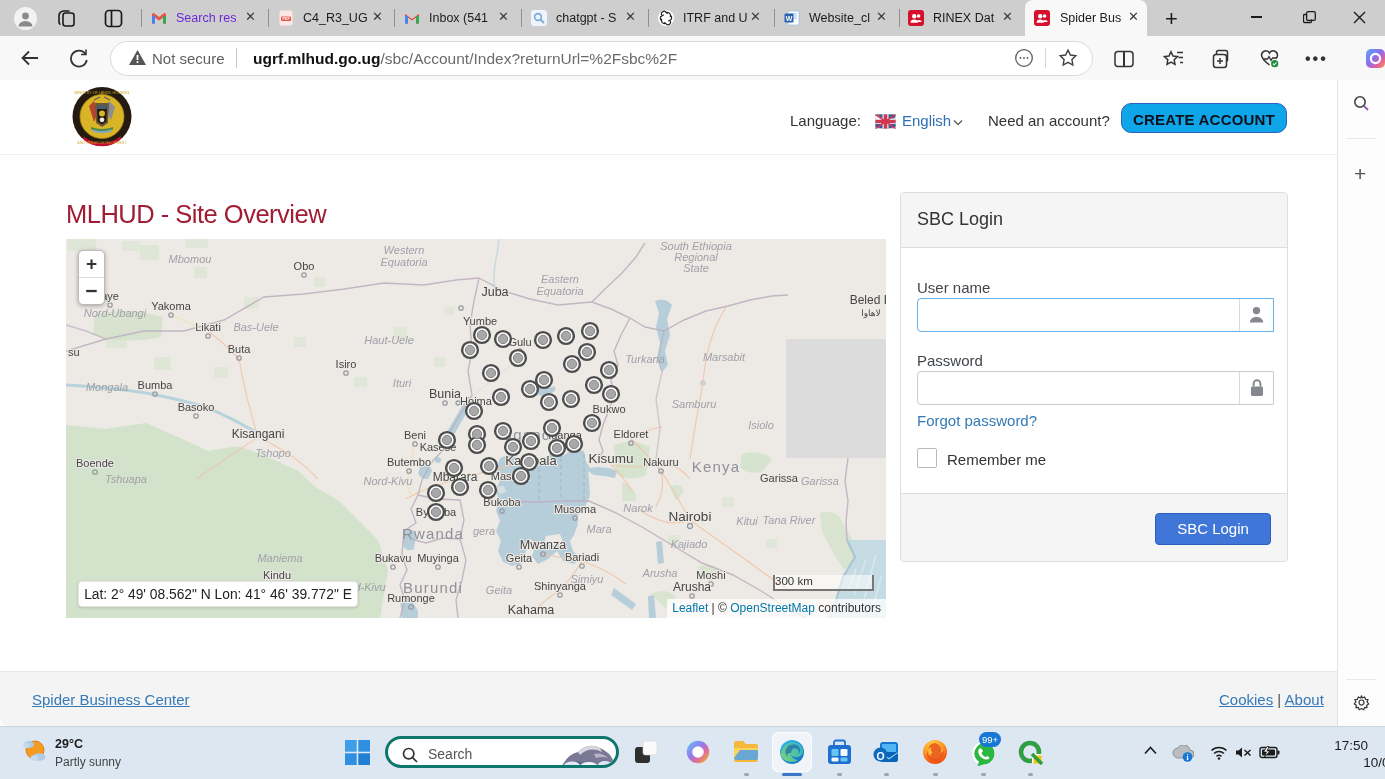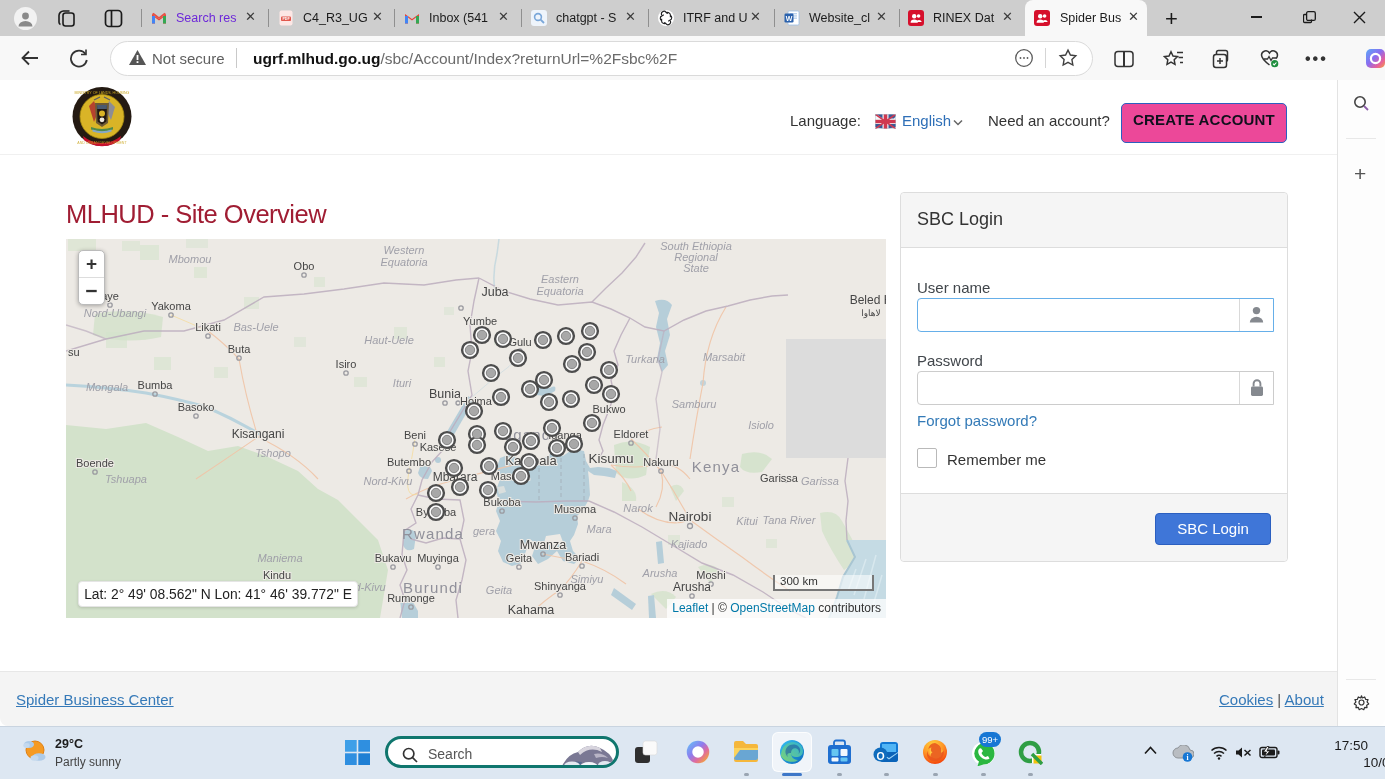--- a/index.html
+++ b/index.html
@@ -277,21 +277,21 @@
   <path d="M0 0 L21 15 M21 0 L0 15" stroke="#cf3850" stroke-width="1.6"></path>
   <path d="M10.5 0 V15" stroke="#cf3850" stroke-width="3.6"></path>
   <path d="M0 7.5 H21" stroke="#cf3850" stroke-width="3.4"></path>
   <rect width="21" height="15" fill="none" stroke="#b9c2cc" stroke-width="1"></rect>
 </svg>
 <div class="abs" style="left:902px;top:112px;font-size:15px;color:#2e6fb7;">English</div>
 <svg class="abs" style="left:953px;top:119px" width="10" height="7" viewBox="0 0 10 7" fill="none" stroke="#666" stroke-width="1.5">
     <path d="M1 1.5 L5 5.5 L9 1.5"></path>
   </svg>
 <div class="abs" style="left:988px;top:112px;font-size:15px;color:#333;">Need an account?</div>
-<div class="abs" style="left:1121px;top:103px;width:166px;height:40px;background:#ec4899;border:1px solid #2b5fc0;border-radius:5px;text-align:center;line-height:31px;font-size:15px;font-weight:700;color:#10101c;letter-spacing:0.2px;">CREATE ACCOUNT</div>
+<div class="abs" style="left:1121px;top:103px;width:166px;height:30px;background:#0ea5e9;border:1px solid #2b5fc0;border-radius:10px;text-align:center;line-height:31px;font-size:15px;font-weight:700;color:#10101c;letter-spacing:0.2px;">CREATE ACCOUNT</div>
 
 <div class="abs" id="pageh1">MLHUD - Site Overview</div>
 
 <div class="abs" id="mapwrap" style="background:#ece9e4;">
 <svg width="820" height="379" viewBox="0 0 820 379" font-family="Liberation Sans,sans-serif">
   <rect width="820" height="379" fill="#edeae5"></rect>
 
   <g fill="#d3e2cb">
     <path d="M0,186 L40,190 L80,184 L112,198 L142,212 L172,207 L202,218 L232,232 L252,250 L272,261 L292,281 L312,301 L322,331 L314,379 L0,379 Z"></path>
     <path d="M29,75 Q60,68 97,78 L95,98 Q60,106 27,96 Z" opacity="0.85"></path>
@@ -609,21 +609,21 @@
   </g>
 </svg>
 
 <div class="abs" style="left:12px;top:11px;width:27px;height:55px;background:#fff;border:1px solid #bbb;border-radius:5px;box-shadow:0 1px 4px rgba(0,0,0,0.3);">
   <div style="height:27px;border-bottom:1px solid #ddd;text-align:center;line-height:26px;font-size:19px;font-weight:700;color:#333;">+</div>
   <div style="height:27px;text-align:center;line-height:25px;font-size:21px;font-weight:700;color:#333;">−</div>
 </div>
 
 <div class="abs" style="left:12px;top:342px;width:280px;height:26px;background:#fff;border:1px solid #e5e5e5;border-radius:4px;box-shadow:0 1px 3px rgba(0,0,0,0.15);font-size:13.8px;color:#222;line-height:25px;text-align:center;">Lat: 2° 49' 08.562" N Lon: 41° 46' 39.772" E</div>
 
-<div class="abs" style="left:707px;top:336px;width:101px;height:16px;background:rgba(255,255,255,0.55);border:2px solid #777;border-top:none;font-size:11.5px;color:#333;padding-left:5px;line-height:13px;">300 km</div>
+<div class="abs" style="left:707px;top:336px;width:101px;height:16px;background:rgba(255,255,255,0.55);border:2px solid #777;border-top:none;font-size:11.5px;color:#333;line-height:13px;">300 km</div>
 
 <div class="abs" style="right:0px;top:360px;height:19px;background:rgba(255,255,255,0.75);font-size:12px;color:#333;padding:2px 5px 0 5px;white-space:nowrap;"><span style="color:#0078a8;">Leaflet</span> | © <span style="color:#0078a8;">OpenStreetMap</span> contributors</div>
 </div>
 
 <div class="abs" id="panel">
   <div id="panelhead">
       <div>SBC Login</div>
     </div>
   <div class="flabel" style="left:16px;top:86px;">User name</div>
   <div class="finput" style="top:105px;border-color:#66afe9;"></div>
@@ -640,21 +640,21 @@
       <path d="M3.6 8.5 V5.6 a3.4 3.4 0 0 1 6.8 0 V8.5" fill="none" stroke="#85898f" stroke-width="1.9"></path>
     </svg>
   <div class="abs" style="left:16px;top:219px;font-size:15px;color:#337ab7;">Forgot password?</div>
   <div class="abs" style="left:16px;top:255px;width:20px;height:20px;background:#fff;border:1px solid #b9b9b9;border-radius:2px;"></div>
   <div class="abs" style="left:46px;top:258px;font-size:15px;color:#333;">Remember me</div>
   <div id="panelfoot"></div>
   <div id="sbcbtn">SBC Login</div>
 </div>
 
 <div class="abs" id="sitefooter"></div>
-<div class="abs" style="left:16px;top:691px;font-size:15px;"><a style="color:#3579b8;text-decoration:underline;">Spider Business Center</a></div>
+<div class="abs" style="left:16px;top:691px;font-size:15px;"><a style="color:#3579b8;text-decoration:underline;margin-left:16px;">Spider Business Center</a></div>
 <div class="abs" style="left:1219px;top:691px;font-size:15px;color:#555;"><a style="color:#3579b8;text-decoration:underline;">Cookies</a> | <a style="color:#3579b8;text-decoration:underline;">About</a></div>
 
 <div class="abs" id="taskbar"></div>
 <div id="tb-layer" class="abs" style="left:0;top:726px;width:1385px;height:53px;font-family:'Liberation Sans',sans-serif;">
 
   <svg style="position:absolute;left:21px;top:11px" width="27" height="27" viewBox="0 0 27 27">
     <circle cx="14" cy="13" r="9" fill="#f59a23"></circle>
     <circle cx="14" cy="13" r="9" fill="none" stroke="#e07f10" stroke-width="1"></circle>
     <g>
         <ellipse cx="8" cy="7.5" rx="5" ry="3.4" fill="#aecbe8"></ellipse>

